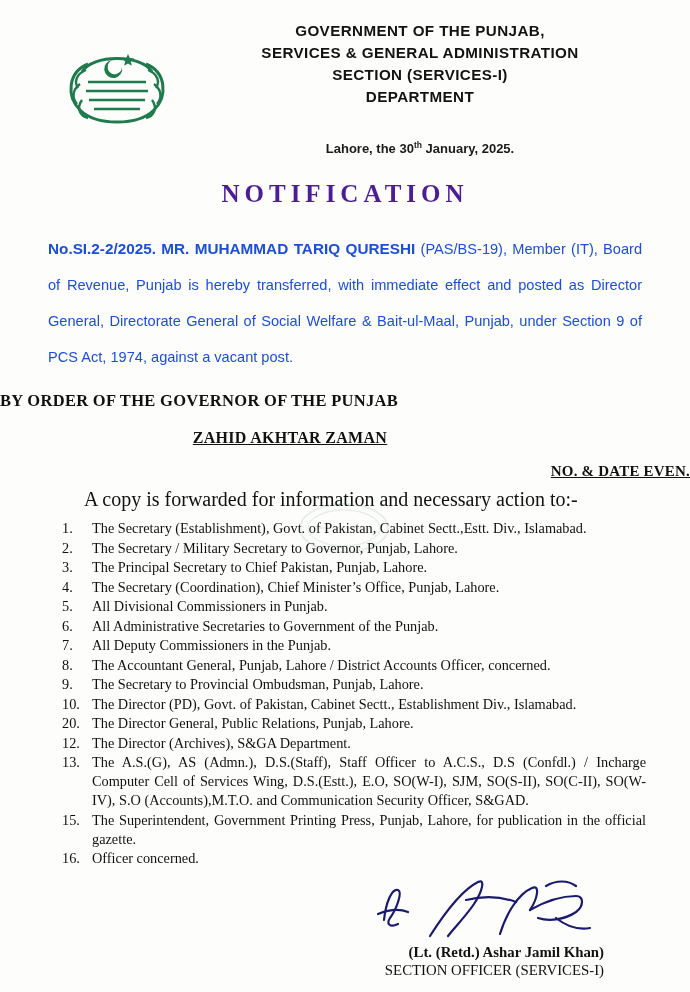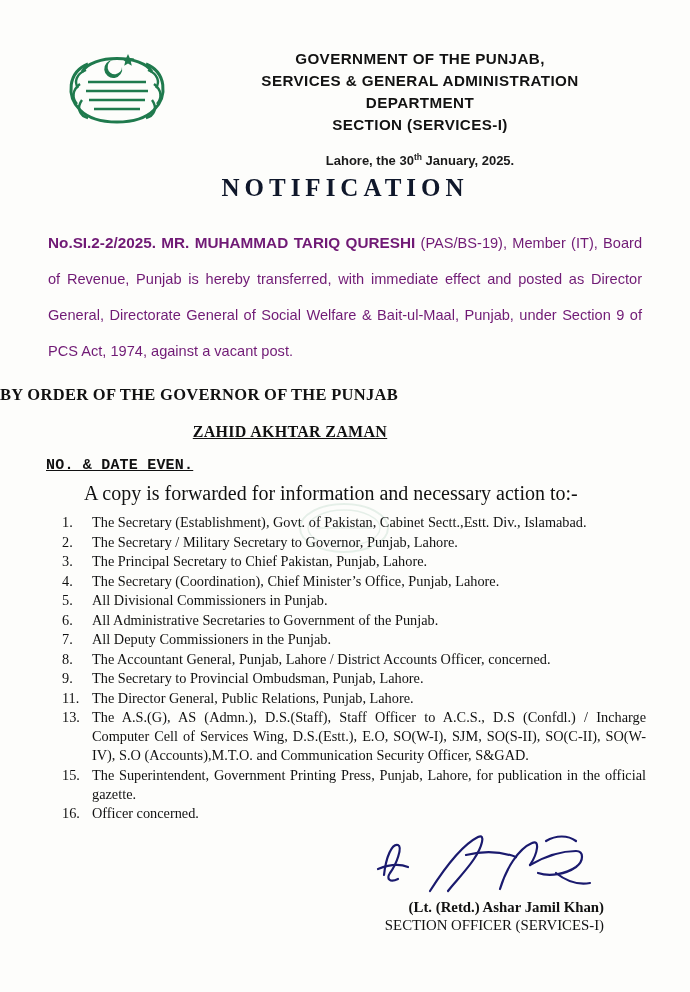--- a/index.html
+++ b/index.html
@@ -19,21 +19,21 @@
   .page {
     position: relative;
     width: 690px;
     height: 992px;
     background: #fdfdfb;
   }
 
   
   .header {
     position: relative;
-    padding-top: 48px;
+    padding-top: 20px;
   }
   .crest {
     position: absolute;
     left: 58px;
     top: 38px;
     width: 118px;
     height: 92px;
   }
   .head-text {
     margin-left: 190px;
@@ -43,55 +43,55 @@
     font-weight: bold;
     font-size: 15.2px;
     letter-spacing: 0.4px;
     line-height: 1.45;
     color: #121212;
   }
   .head-line {
     display: block;
   }
   .lahore-line {
-    margin-top: 16px;
+    margin-top: 32px;
     text-align: center;
     font-family: "Liberation Sans", sans-serif;
     font-size: 13px;
     font-weight: bold;
     color: #1a1a1a;
     margin-left: 190px;
     margin-right: 40px;
   }
   .lahore-line sup {
     font-size: 8.5px;
     vertical-align: super;
   }
 
   
   .notif-title {
-    margin-top: 6px;
+    margin-top: 24px;
     text-align: center;
     font-family: "Liberation Serif", serif;
     font-weight: bold;
     font-size: 25px;
     letter-spacing: 5px;
-    color: #0f172a;
+    color: #4c1d95;
   }
 
   
   .body-block {
     margin: 22px 48px 0 48px;
   }
   .body-para {
     font-family: "Liberation Sans", sans-serif;
     font-size: 14.6px;
     line-height: 2.45;
     text-align: justify;
-    color: #701a75;
+    color: #1d4ed8;
   }
   .body-para .lead {
     font-weight: bold;
     font-size: 15.3px;
   }
   .body-para .name {
     font-weight: bold;
     font-size: 15.3px;
   }
 
@@ -114,25 +114,26 @@
     font-size: 16px;
     line-height: 1.35;
     letter-spacing: 0.3px;
     text-decoration: underline;
   }
 
   
   .no-date {
     margin-top: 14px;
     margin-left: 46px;
-    font-family: Liberation Mono, monospace;
+    font-family: Liberation Serif, serif;
     font-weight: bold;
     font-size: 15px;
     text-decoration: underline;
     letter-spacing: 0.2px;
+    text-align: right;
   }
   .copy-line {
     margin-top: 8px;
     margin-left: 84px;
     font-family: "Liberation Serif", serif;
     font-size: 20px;
   }
 
   
   .dist-list {
@@ -226,22 +227,22 @@
         <path d="M36 71 H82" stroke-width="2.6"></path>
       </g>
 
       <path d="M55 22 a9 9 0 1 0 9 7 a7.2 7.2 0 1 1 -9 -7 z" fill="#1f7a4d"></path>
       <path d="M70 16 l1.8 4.1 4.4 .4 -3.4 3 1 4.3 -3.8 -2.4 -3.8 2.4 1 -4.3 -3.4 -3 4.4 -.4 z" fill="#1f7a4d"></path>
     </svg>
 
     <div class="head-text">
       <span class="head-line">GOVERNMENT OF THE PUNJAB,</span>
       <span class="head-line">SERVICES &amp; GENERAL ADMINISTRATION</span>
+      <span class="head-line">SECTION (SERVICES-I)</span>
       <span class="head-line">DEPARTMENT</span>
-      <span class="head-line">SECTION (SERVICES-I)</span>
     </div>
 
     <div class="lahore-line">
       <span>Lahore, the 30</span><sup>th</sup><span> January, 2025.</span>
     </div>
   </div>
 
   <div class="notif-title">NOTIFICATION</div>
 
   <div class="body-block">
@@ -298,22 +299,30 @@
     </div>
     <div class="dist-row">
       <div class="dist-num">8.</div>
       <div class="dist-text">The Accountant General, Punjab, Lahore / District Accounts Officer, concerned.</div>
     </div>
     <div class="dist-row">
       <div class="dist-num">9.</div>
       <div class="dist-text">The Secretary to Provincial Ombudsman, Punjab, Lahore.</div>
     </div>
     <div class="dist-row">
-      <div class="dist-num">11.</div>
+      <div class="dist-num">10.</div>
+      <div class="dist-text">The Director (PD), Govt. of Pakistan, Cabinet Sectt., Establishment Div., Islamabad.</div>
+    </div>
+    <div class="dist-row">
+      <div class="dist-num">20.</div>
       <div class="dist-text">The Director General, Public Relations, Punjab, Lahore.</div>
+    </div>
+    <div class="dist-row">
+      <div class="dist-num">12.</div>
+      <div class="dist-text">The Director (Archives), S&amp;GA Department.</div>
     </div>
     <div class="dist-row">
       <div class="dist-num">13.</div>
       <div class="dist-text">The A.S.(G), AS (Admn.), D.S.(Staff), Staff Officer to A.C.S., D.S (Confdl.) / Incharge Computer Cell of Services Wing, D.S.(Estt.), E.O, SO(W-I), SJM, SO(S-II), SO(C-II), SO(W-IV), S.O (Accounts),M.T.O. and Communication Security Officer, S&amp;GAD.</div>
     </div>
     <div class="dist-row">
       <div class="dist-num">15.</div>
       <div class="dist-text">The Superintendent, Government Printing Press, Punjab, Lahore, for publication in the official gazette.</div>
     </div>
     <div class="dist-row">

